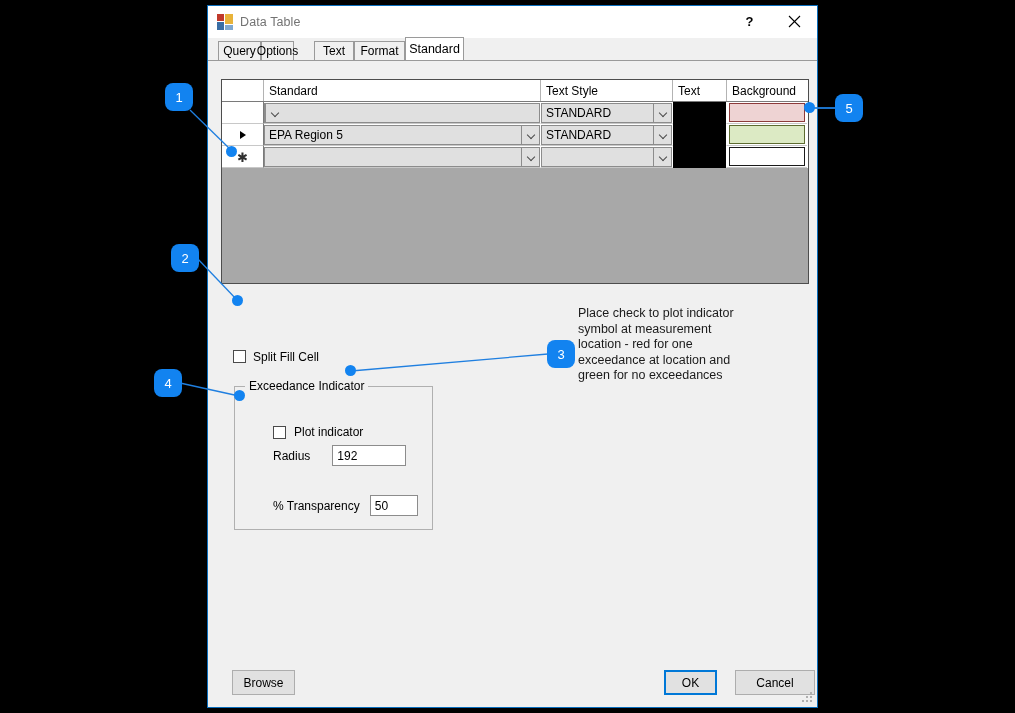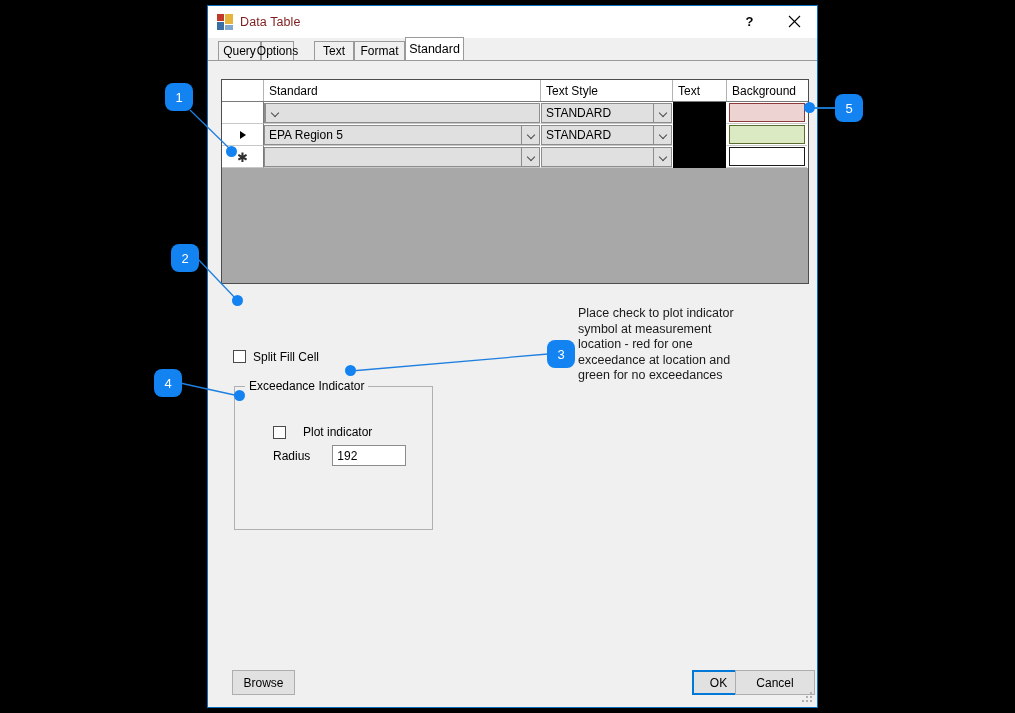--- a/index.html
+++ b/index.html
@@ -45,21 +45,21 @@
     margin-right: 7px;
     position: relative;
     flex: 0 0 auto;
   }
   .title-icon .q1 { position:absolute; left:0; top:0; width:7px; height:7px; background:#c0392b; }
   .title-icon .q2 { position:absolute; left:8px; top:0; width:8px; height:10px; background:#e8b33a; }
   .title-icon .q3 { position:absolute; left:0; top:8px; width:7px; height:8px; background:#3a6ea5; }
   .title-icon .q4 { position:absolute; left:8px; top:11px; width:8px; height:5px; background:#7fa8d0; }
   .title-text {
     font-size: 12.5px;
-    color: #7f1d1d;
+    color: #737373;
     letter-spacing: .1px;
   }
   .tb-buttons {
     position: absolute;
     right: 0; top: 0;
     height: 32px;
     display: flex;
   }
   .tb-btn {
     width: 45px; height: 31px;
@@ -273,21 +273,21 @@
     padding: 0 4px;
     font-size: 12px;
     color: #000;
   }
   .gb-row {
     position: absolute;
     display: flex;
     align-items: center;
   }
   .gb-check { left: 38px; top: 38px; cursor: default; }
-  .gb-check .label { font-size: 12px; margin-left: 17px; color:#000; }
+  .gb-check .label { font-size: 12px; margin-left: 8px; color:#000; }
   .gb-radius { left: 38px; top: 58px; }
   .gb-trans  { left: 38px; top: 108px; }
   .gb-lbl {
     font-size: 12px;
     color: #000;
   }
   .tbox {
     background: #ffffff;
     border: 1px solid #8c8c8c;
     box-sizing: border-box;
@@ -315,21 +315,21 @@
     border: 1px solid #adadad;
     box-sizing: border-box;
     font-size: 12px;
     color: #000;
     display: flex;
     align-items: center;
     justify-content: center;
     cursor: default;
   }
   .btn.browse { left: 24px; top: 9px; width: 63px; }
-  .btn.ok     { left: 456px; top: 9px; width: 53px; border: 2px solid #0078d7; background: #e1e1e1; margin-left: 28px; }
+  .btn.ok     { left: 456px; top: 9px; width: 53px; border: 2px solid #0078d7; background: #e1e1e1; }
   .btn.cancel { left: 527px; top: 9px; width: 80px; }
   .grip {
     position: absolute;
     right: 4px; bottom: 4px;
     width: 11px; height: 11px;
   }
   .grip i {
     position: absolute;
     width: 2px; height: 2px;
     background: #b0b0b0;
@@ -512,20 +512,24 @@
       <div class="gb-row gb-check">
         <span class="cb"></span>
         <span class="label">Plot indicator</span>
       </div>
 
       <div class="gb-row gb-radius">
         <span class="gb-lbl">Radius</span>
         <span class="tbox radius">192</span>
       </div>
 
+      <div class="gb-row gb-trans">
+        <span class="gb-lbl">% Transparency</span>
+        <span class="tbox trans">50</span>
+      </div>
     </div>
 
     <div class="footer">
       <div class="btn browse">Browse</div>
       <div class="btn ok">OK</div>
       <div class="btn cancel">Cancel</div>
       <div class="grip">
         <i style="left:8px; top:0;"></i>
         <i style="left:4px; top:4px;"></i>
           <i style="left:8px; top:4px;"></i>

